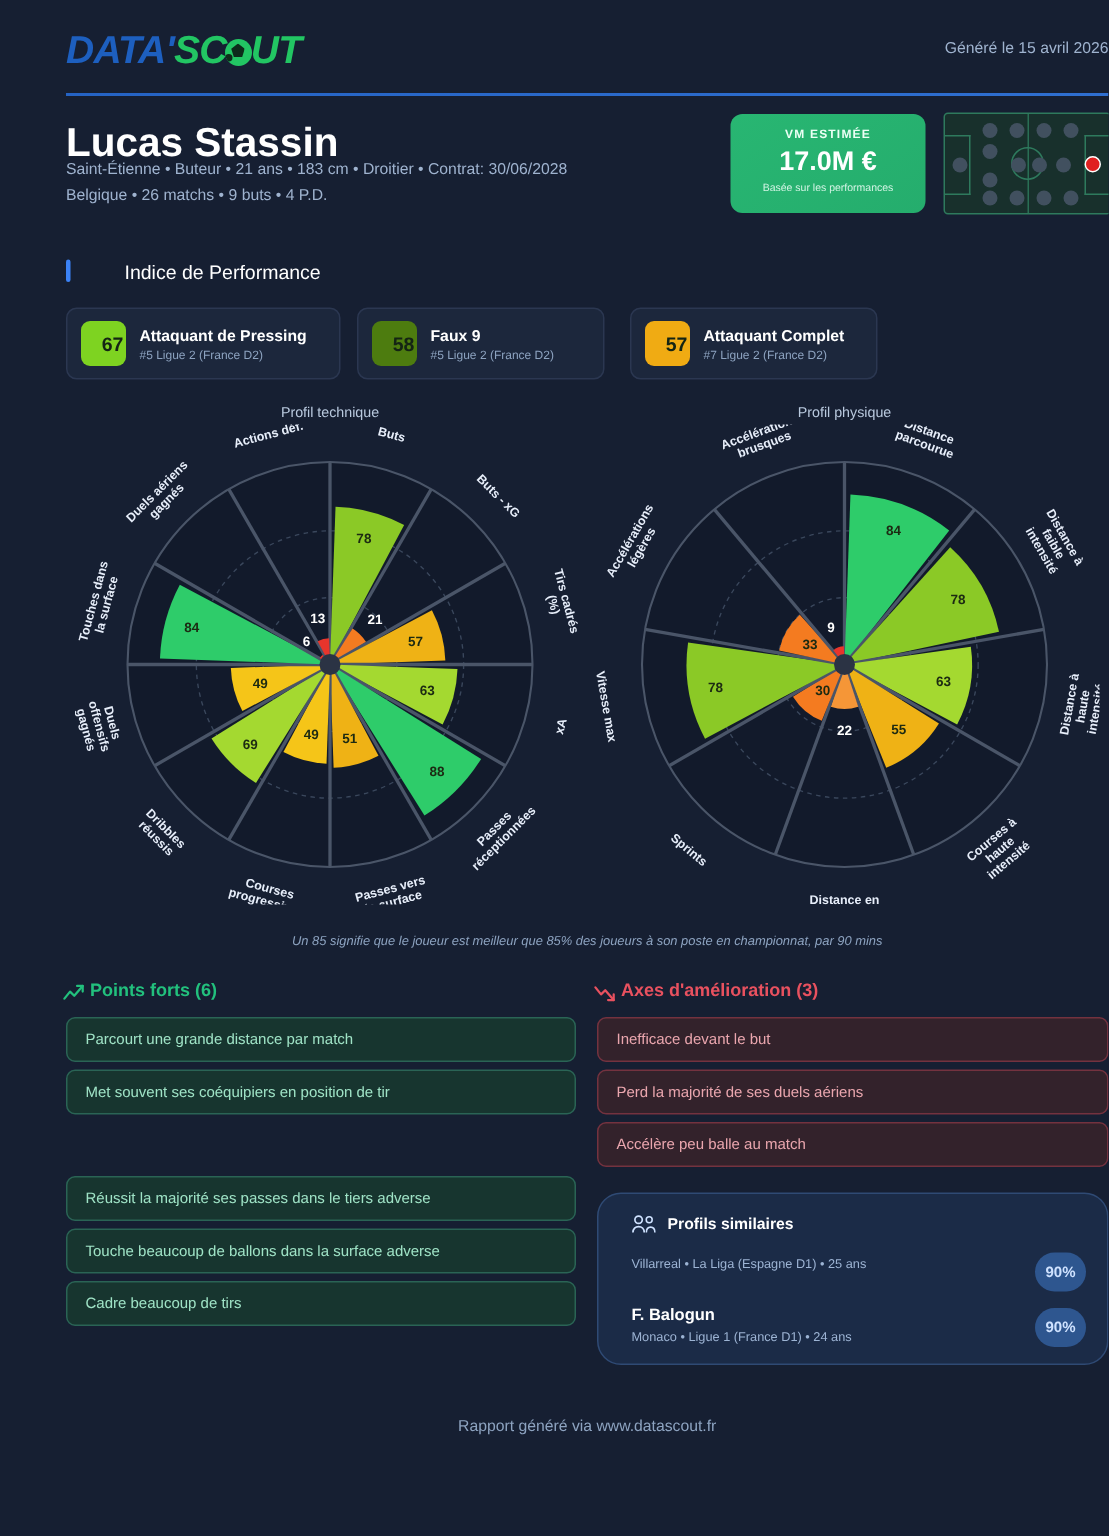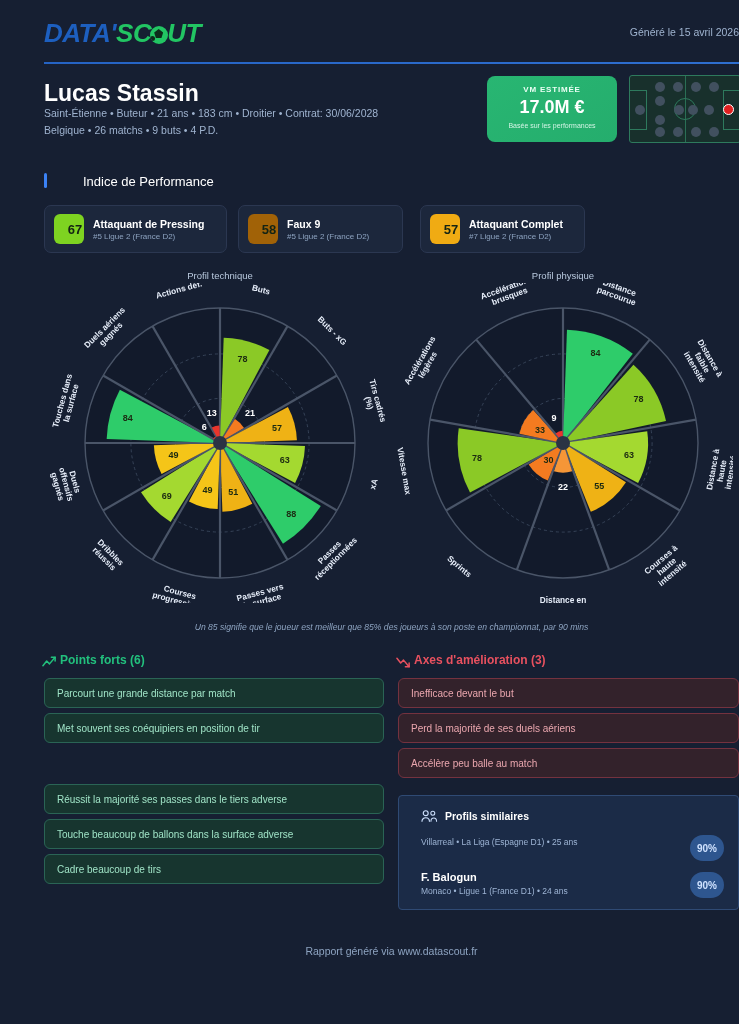--- a/index.html
+++ b/index.html
@@ -22,21 +22,21 @@
             margin:0 -1px; overflow:hidden; }
   .ball-o::before { content:""; position:absolute; left:4px; top:3px; width:9px; height:9px;
             background:#0d2b1a; clip-path:polygon(50% 0,100% 38%,81% 100%,19% 100%,0 38%); }
   .ball-o::after { content:""; position:absolute; left:0; top:10px; width:5px; height:5px;
             background:#0d2b1a; border-radius:50%; }
   .gen-date { position:absolute; right:22px; top:26px; font-size:10.5px; color:#9fb3cf; }
   .hr-blue { position:absolute; left:22px; top:62px; width:695px; height:2px;
              background:linear-gradient(90deg,#2563c4,#2f6fd0); }
 
   
-  .pname { position:absolute; left:22px; top:80px; font-size:23px; font-weight:bold; color:#ffffff; }
+  .pname { position:absolute; left:22px; top:80px; font-size:27px; font-weight:bold; color:#ffffff; }
   .pmeta1 { position:absolute; left:22px; top:107px; font-size:10.5px; color:#9fb3cf; }
   .pmeta2 { position:absolute; left:22px; top:124px; font-size:10.5px; color:#9fb3cf; }
 
   .vmcard { position:absolute; left:465px; top:76px; width:130px; height:66px;
             background:linear-gradient(145deg,#28b672,#25ad6d); border-radius:8px;
             text-align:center; padding-top:9px; }
   .vm-lab { font-size:8px; font-weight:bold; color:#eafff4; letter-spacing:0.8px; }
   .vm-val { font-size:18px; font-weight:bold; color:#ffffff; margin-top:3px; }
   .vm-sub { font-size:7px; color:#d2f4e4; margin-top:4px; }
 
@@ -85,21 +85,21 @@
   .ico-up { left:20px; }
   .ico-dn { left:374px; }
 
   .pill { position:absolute; height:30px; border-radius:6px; display:flex;
           align-items:center; padding-left:12px; font-size:10px; }
   .pill.s { left:22px; width:340px; background:#17352f; border:1px solid #2a6455; color:#9fe3c6; }
   .pill.w { left:376px; width:341px; background:#33222b; border:1px solid #74323f; color:#eaa6ae; }
 
   
   .simbox { position:absolute; left:376px; top:795px; width:341px; height:115px;
-            background:#1b2b47; border:1px solid #2f4a74; border-radius:4px; }
+            background:#1b2b47; border:1px solid #2f4a74; border-radius:16px; }
   .sim-head { position:absolute; left:46px; top:14px; font-size:10.5px; font-weight:bold; color:#ffffff; }
   .ico-people { position:absolute; left:22px; top:13px; width:17px; height:14px; }
   .sim-row { position:absolute; left:22px; width:300px; }
   .sim-name { font-size:11px; font-weight:bold; color:#ffffff; }
   .sim-sub { font-size:8.5px; color:#9db4d4; margin-top:3px; }
   .sim-pct { position:absolute; right:14px; width:34px; height:26px; border-radius:13px;
              background:#2e5header; display:flex; align-items:center; justify-content:center;
              font-size:10px; font-weight:bold; color:#cfe2ff; }
   .sim-pct { background:#2e568f; }
 
@@ -155,21 +155,21 @@
   <div class="sec-title" style="left:33px;top:174px">Indice de Performance</div>
 
   <div class="idxcard" style="left:22px;width:183px">
     <div class="idxbadge" style="background:#7ed321">67</div>
     <div class="idxtxt">
       <div class="idxname">Attaquant de Pressing</div>
       <div class="idxsub">#5 Ligue 2 (France D2)</div>
     </div>
   </div>
   <div class="idxcard" style="left:216px;width:165px">
-    <div class="idxbadge" style="background:#a16207">58</div>
+    <div class="idxbadge" style="background:#4d7c0f">58</div>
     <div class="idxtxt">
       <div class="idxname">Faux 9</div>
       <div class="idxsub">#5 Ligue 2 (France D2)</div>
     </div>
   </div>
   <div class="idxcard" style="left:398px;width:165px">
     <div class="idxbadge" style="background:#f0ab13">57</div>
     <div class="idxtxt">
       <div class="idxname">Attaquant Complet</div>
       <div class="idxsub">#7 Ligue 2 (France D2)</div>

